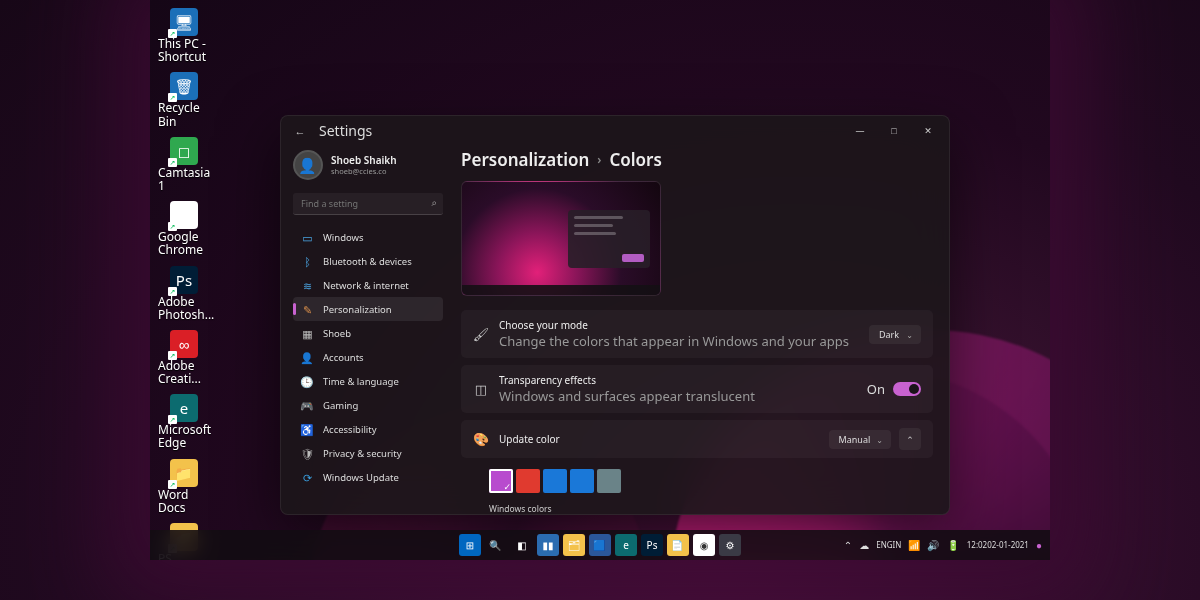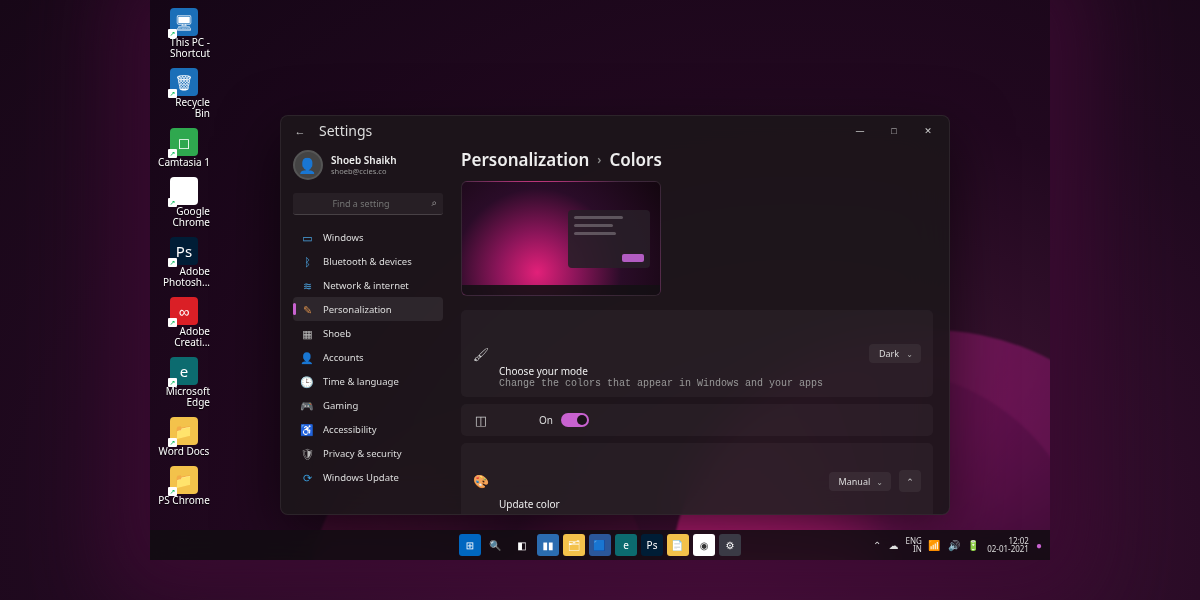--- a/index.html
+++ b/index.html
@@ -17,21 +17,21 @@
   .swirl1 { width:520px;height:520px; right:-140px; bottom:-290px;
     background: conic-gradient(from 210deg, #e0217a, #d82a97, #8a176b, #3a0c36, #e0217a); opacity:.55; }
   .swirl2 { width:420px;height:420px; right:-40px; bottom:-230px;
     background: conic-gradient(from 190deg, #ff2e7a, #e22089, #6a1254, #2a0828, #ff2e7a); opacity:.65; }
   .swirl3 { width:340px;height:340px; left:160px; bottom:-200px;
     background: conic-gradient(from 150deg, #d22279, #861556, #2f0a2a, #d22279); opacity:.4; }
   
   .desktop-icons { position:absolute; left:8px; top:8px; width:60px; display:flex; flex-direction:column; gap:9px; }
   .dicon { width:52px; display:flex; flex-direction:column; align-items:center; gap:1px; cursor:pointer; }
   .dicon .box { width:28px; height:28px; border-radius:4px; display:flex;align-items:center;justify-content:center;font-size:15px;color:#fff; position:relative; }
-  .dicon .label { color:#fff; font-size:10px; line-height:1.1; text-align:right; text-shadow:0 1px 1px #000; max-width:52px; }
+  .dicon .label { color:#fff; font-size:12px; line-height:1.1; text-align:left; text-shadow:0 1px 1px #000; max-width:52px; }
   .shortcut-badge{position:absolute;left:-2px;bottom:-2px;width:9px;height:9px;background:#fff;border-radius:1px;display:flex;align-items:center;justify-content:center;font-size:7px;color:#0b5;}
   
   .win {
     position:absolute; left:130px; top:115px; width:670px; height:400px;
     background: rgba(28,22,26,0.92); backdrop-filter: blur(20px);
     border-radius:8px; border:1px solid rgba(255,255,255,0.07);
     display:flex; flex-direction:column; overflow:hidden;
     box-shadow:0 20px 60px rgba(0,0,0,0.6);
   }
   .titlebar { height:28px; display:flex; align-items:center; padding:0 4px 0 10px; }
@@ -40,63 +40,63 @@
   .titlebar .ctrl { margin-left:auto; display:flex; }
   .titlebar .ctrl span { width:34px;height:28px;display:flex;align-items:center;justify-content:center;color:#ccc;font-size:9px;cursor:pointer; }
   .winbody { flex:1; display:flex; overflow:hidden; }
   
   .side { width:170px; padding:4px 8px 8px 12px; display:flex;flex-direction:column;gap:4px; }
   .profile { display:flex; align-items:center; gap:8px; padding:2px 0 6px; }
   .avatar { width:30px;height:30px;border-radius:50%;background:#444;border:2px solid #555;display:flex;align-items:center;justify-content:center;color:#aaa;font-size:15px; }
   .profile .name { font-size:10px;color:#eee;font-weight:600;line-height:1.1; }
   .profile .email { font-size:7.5px; color:#999; }
   .search { position:relative; margin-bottom:6px; }
-  .search input { width:100%; height:22px; background:rgba(255,255,255,0.05); border:none; border-bottom:1px solid rgba(255,255,255,0.15); border-radius:3px; padding:0 22px 0 8px; color:#ccc; font-size:9px; outline:none;text-align:center; }
+  .search input { width:100%; height:22px; background:rgba(255,255,255,0.05); border:none; border-bottom:1px solid rgba(255,255,255,0.15); border-radius:3px; padding:0 22px 0 8px; color:#ccc; font-size:9px; outline:none; }
   .search .mag { position:absolute; right:6px; top:5px; color:#aaa; font-size:10px; pointer-events:none; }
   .nav { display:flex;flex-direction:column;gap:0; }
   .navitem { display:flex;align-items:center;gap:9px;height:24px;padding:0 8px;border-radius:4px;color:#ddd;font-size:9.5px;cursor:pointer;position:relative; }
   .navitem.active { background:rgba(255,255,255,0.08); }
   .navitem.active::before { content:''; position:absolute; left:0; top:6px; bottom:6px; width:2.5px; background:#c862d0; border-radius:2px; }
   .navitem .ico { width:13px;height:13px;display:flex;align-items:center;justify-content:center;font-size:11px; }
   
   .main { flex:1; padding:4px 16px 0 10px; overflow-y:auto; color:#eee; position:relative; }
   .main::-webkit-scrollbar{width:4px;} .main::-webkit-scrollbar-thumb{background:rgba(255,255,255,0.12);border-radius:2px;}
   .crumb { font-size:17px; font-weight:600; display:flex; align-items:center; gap:8px; margin-bottom:10px; }
   .crumb .sep { color:#888; font-size:12px; }
   .preview { width:200px;height:115px;border-radius:6px;border:1px solid rgba(255,255,255,0.12);
     background: radial-gradient(circle at 38% 80%, #e22079 0%, #8a1559 26%, #2a0c28 55%, #13060f 100%);
     position:relative;overflow:hidden;margin-bottom:14px; }
   .preview .mockwin { position:absolute; right:10px; top:28px; width:82px; height:58px; background:rgba(40,30,40,0.9); border-radius:4px; padding:6px; }
   .preview .mockwin .ln { height:3px;background:rgba(255,255,255,0.25);border-radius:2px;margin-bottom:5px;}
   .preview .mockwin .btn{ position:absolute;right:6px;bottom:6px;width:22px;height:8px;background:#b25cc2;border-radius:2px;}
   .preview .tb { position:absolute;left:0;right:0;bottom:0;height:10px;background:rgba(20,15,20,0.9);}
   .card { background:rgba(255,255,255,0.035); border-radius:5px; padding:8px 12px; margin-bottom:7px; display:flex; align-items:center; gap:10px; }
   .card .ico { width:16px;height:16px;color:#ccc;display:flex;align-items:center;justify-content:center;font-size:13px;flex-shrink:0; }
-  .card .txt { flex:1;margin-top:46px; }
+  .card .txt { flex:1; }
   .card .ttl { font-size:10px; color:#eee; }
-  .card .sub { font-size:10px; color:#999;font-family:Liberation Mono, monospace; }
+  .card .sub { font-size:13px; color:#999; }
   .select { display:flex;align-items:center;gap:6px;background:rgba(255,255,255,0.06);border-radius:4px;padding:3px 8px 3px 10px;font-size:9px;color:#ddd;cursor:pointer;min-width:52px;justify-content:space-between; }
   .chev { font-size:8px;color:#aaa; }
-  .toggle-wrap { display:flex;align-items:center;gap:8px;font-size:10px;color:#ddd;margin-left:40px; }
+  .toggle-wrap { display:flex;align-items:center;gap:8px;font-size:13px;color:#ddd;margin-left:40px; }
   .toggle { width:28px;height:14px;background:#c862d0;border-radius:7px;position:relative;cursor:pointer; }
   .toggle::after { content:'';position:absolute;right:2px;top:2px;width:10px;height:10px;background:#1a1319;border-radius:50%; }
   .accent-row { display:flex;align-items:center;gap:8px; }
   .expand-btn { width:22px;height:22px;display:flex;align-items:center;justify-content:center;background:rgba(255,255,255,0.06);border-radius:4px;cursor:pointer;font-size:9px;color:#ccc; }
   .swatch-section { padding:4px 0 0 28px; }
   .swatch-label { font-size:8.5px;color:#ccc;margin:4px 0 3px; }
   .swatches { display:flex;gap:3px;flex-wrap:wrap; }
   .sw { width:24px;height:24px;border-radius:2px;cursor:pointer;position:relative; }
   .sw.sel { outline:2px solid #fff; outline-offset:-2px; }
   .sw.sel::after{content:'✓';position:absolute;right:2px;bottom:0;color:#fff;font-size:9px;}
   
   .taskbar { position:absolute;left:0;right:0;bottom:0;height:30px;background:rgba(18,12,18,0.88);backdrop-filter:blur(10px);display:flex;align-items:center; }
   .taskbar .center { position:absolute;left:50%;transform:translateX(-50%);display:flex;gap:4px; }
   .taskbar .ticon { width:22px;height:22px;border-radius:3px;display:flex;align-items:center;justify-content:center;font-size:13px;cursor:pointer;color:#fff; }
   .tray { margin-left:auto;display:flex;align-items:center;gap:7px;padding-right:8px;color:#ddd;font-size:8px; }
-  .tray .col{display:flex;flex-direction:column;align-items:flex-end;line-height:1.05;}
+  .tray .col{display:flex;flex-direction:row;align-items:flex-end;line-height:1.05;}
   .tray .ic{font-size:10px;}
 </style>
 </head>
 <body>
 
 <div class="stage">
   <div class="screen">
     <div class="swirl swirl1"></div>
     <div class="swirl swirl2"></div>
     <div class="swirl swirl3"></div>
@@ -235,20 +235,24 @@
               <div class="sub">Change the colors that appear in Windows and your apps</div>
             </div>
             <div class="select">
               <span>Dark</span>
               <span class="chev">⌄</span>
             </div>
           </div>
 
           <div class="card">
             <span class="ico">◫</span>
+            <div class="txt">
+              <div class="ttl">Transparency effects</div>
+              <div class="sub">Windows and surfaces appear translucent</div>
+            </div>
             <div class="toggle-wrap">
               <span>On</span>
               <div class="toggle"></div>
             </div>
           </div>
 
           <div class="card">
             <span class="ico">🎨</span>
             <div class="txt">
               <div class="ttl">Update color</div>
@@ -263,20 +267,21 @@
           </div>
 
           <div class="swatch-section">
             <div class="swatches" id="recent-sw">
                 <div class="sw sel" style="background: rgb(184, 75, 206);"></div>
                 <div class="sw" style="background: rgb(224, 58, 47);"></div>
                 <div class="sw" style="background: rgb(26, 120, 216);"></div>
                 <div class="sw" style="background: rgb(26, 120, 216);"></div>
                 <div class="sw" style="background: rgb(106, 131, 136);"></div>
               </div>
+            <div class="swatch-label" style="margin-top:10px">Windows colors</div>
 
           </div>
         </div>
       </div>
     </div>
 
     <div class="taskbar">
       <div class="center" id="taskbar-center">
           <div class="ticon" style="background: rgb(0, 103, 192); font-size: 10px;">⊞</div>
           <div class="ticon" style="background: transparent; font-size: 10px;">🔍</div>

